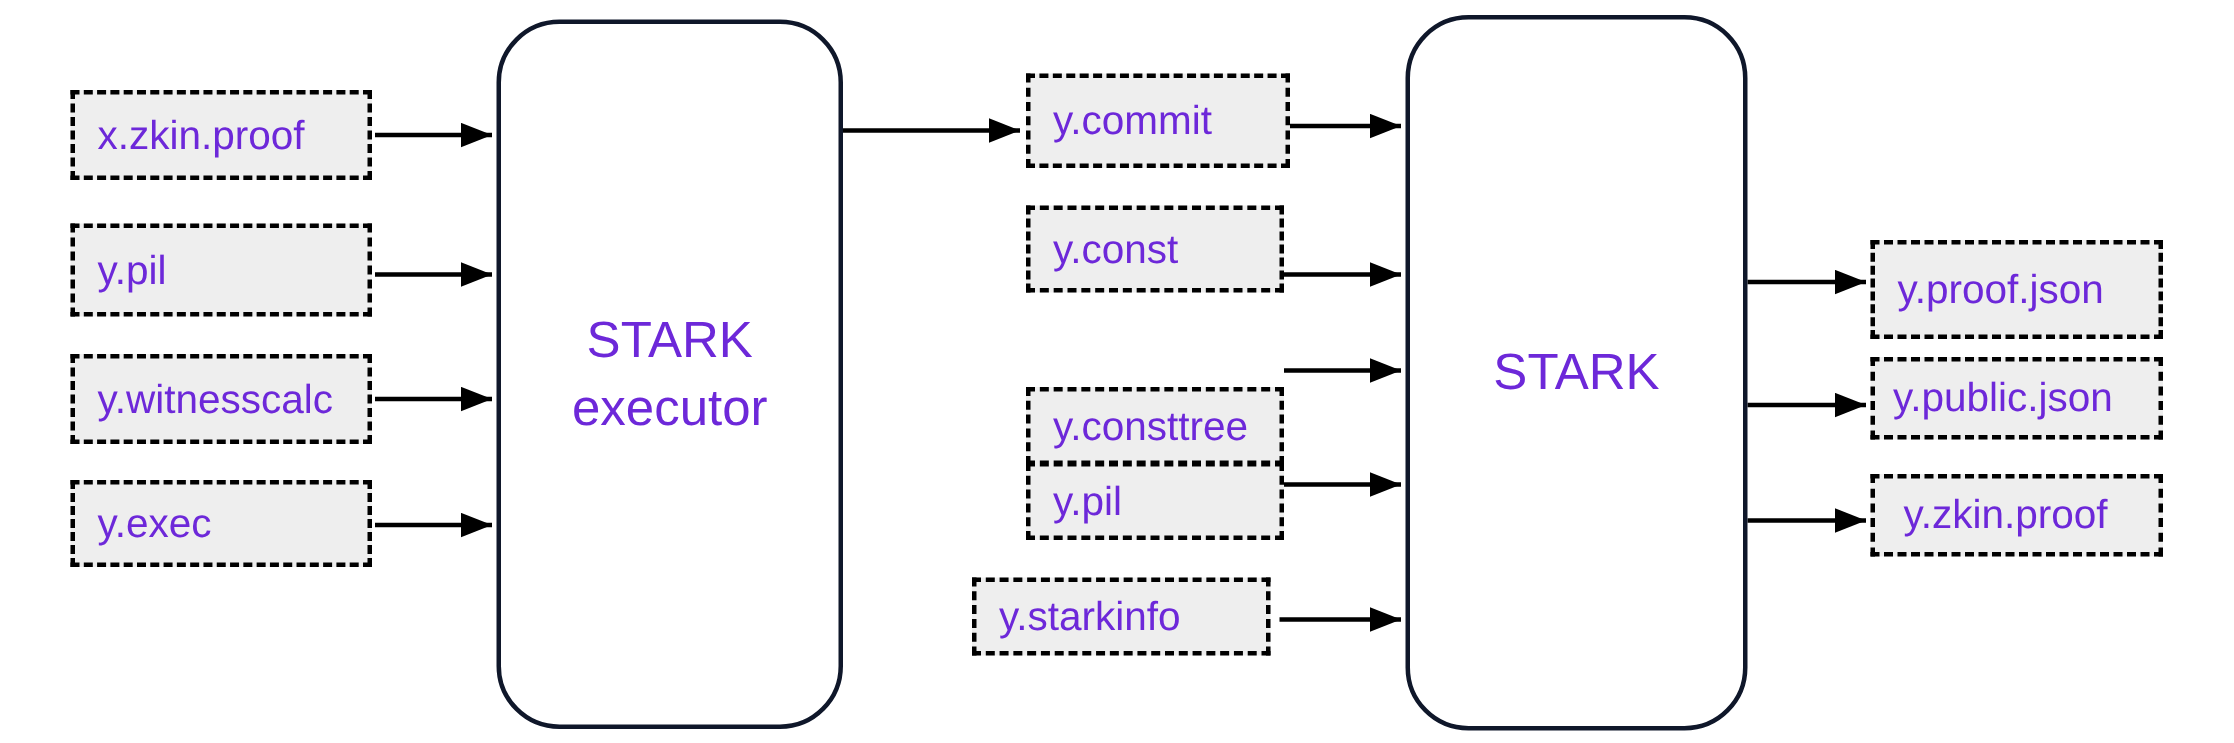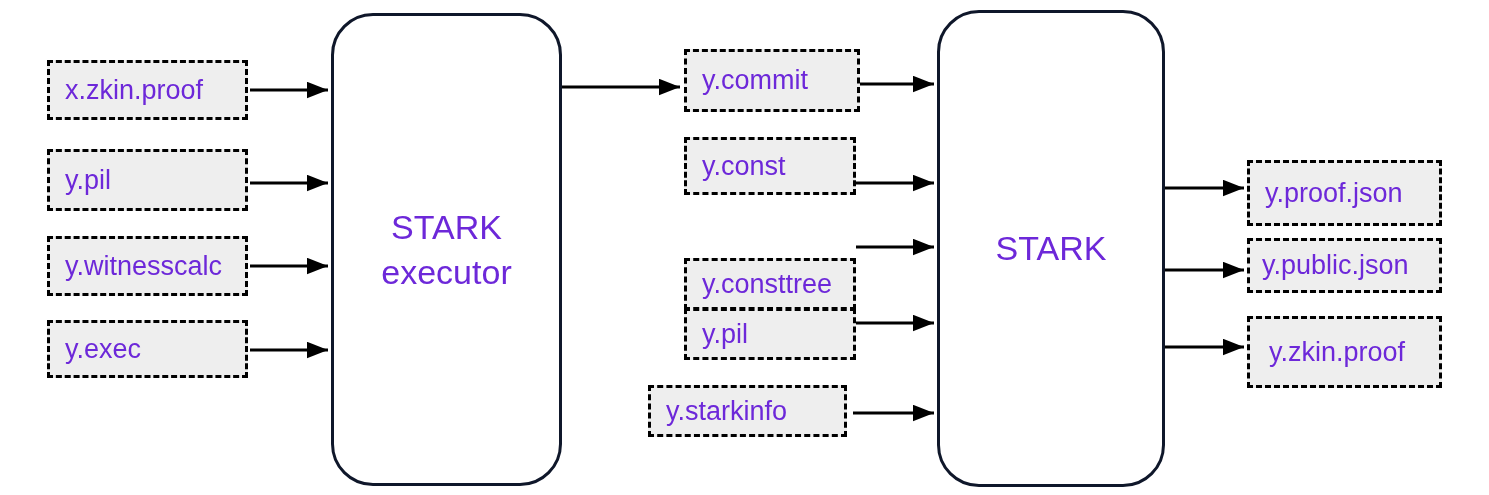--- a/index.html
+++ b/index.html
@@ -119,17 +119,17 @@
   <div class="node" style="left:937px; top:10px; width:228px; height:477px;">
     <span>STARK</span>
   </div>
 
   <div class="file-box" style="left:1247px; top:160px; width:195px; height:66px;">
     <span>y.proof.json</span>
   </div>
   <div class="file-box" style="left:1247px; top:238px; width:195px; height:55px;padding-left:12px;">
     <span>y.public.json</span>
   </div>
-  <div class="file-box" style="left:1247px; top:316px; width:195px; height:72px;padding-left:19px;">
+  <div class="file-box" style="left:1247px; top:316px; width:195px; height:55px;padding-left:19px;">
     <span>y.zkin.proof</span>
   </div>
 
 </div>
 
 </body></html>

